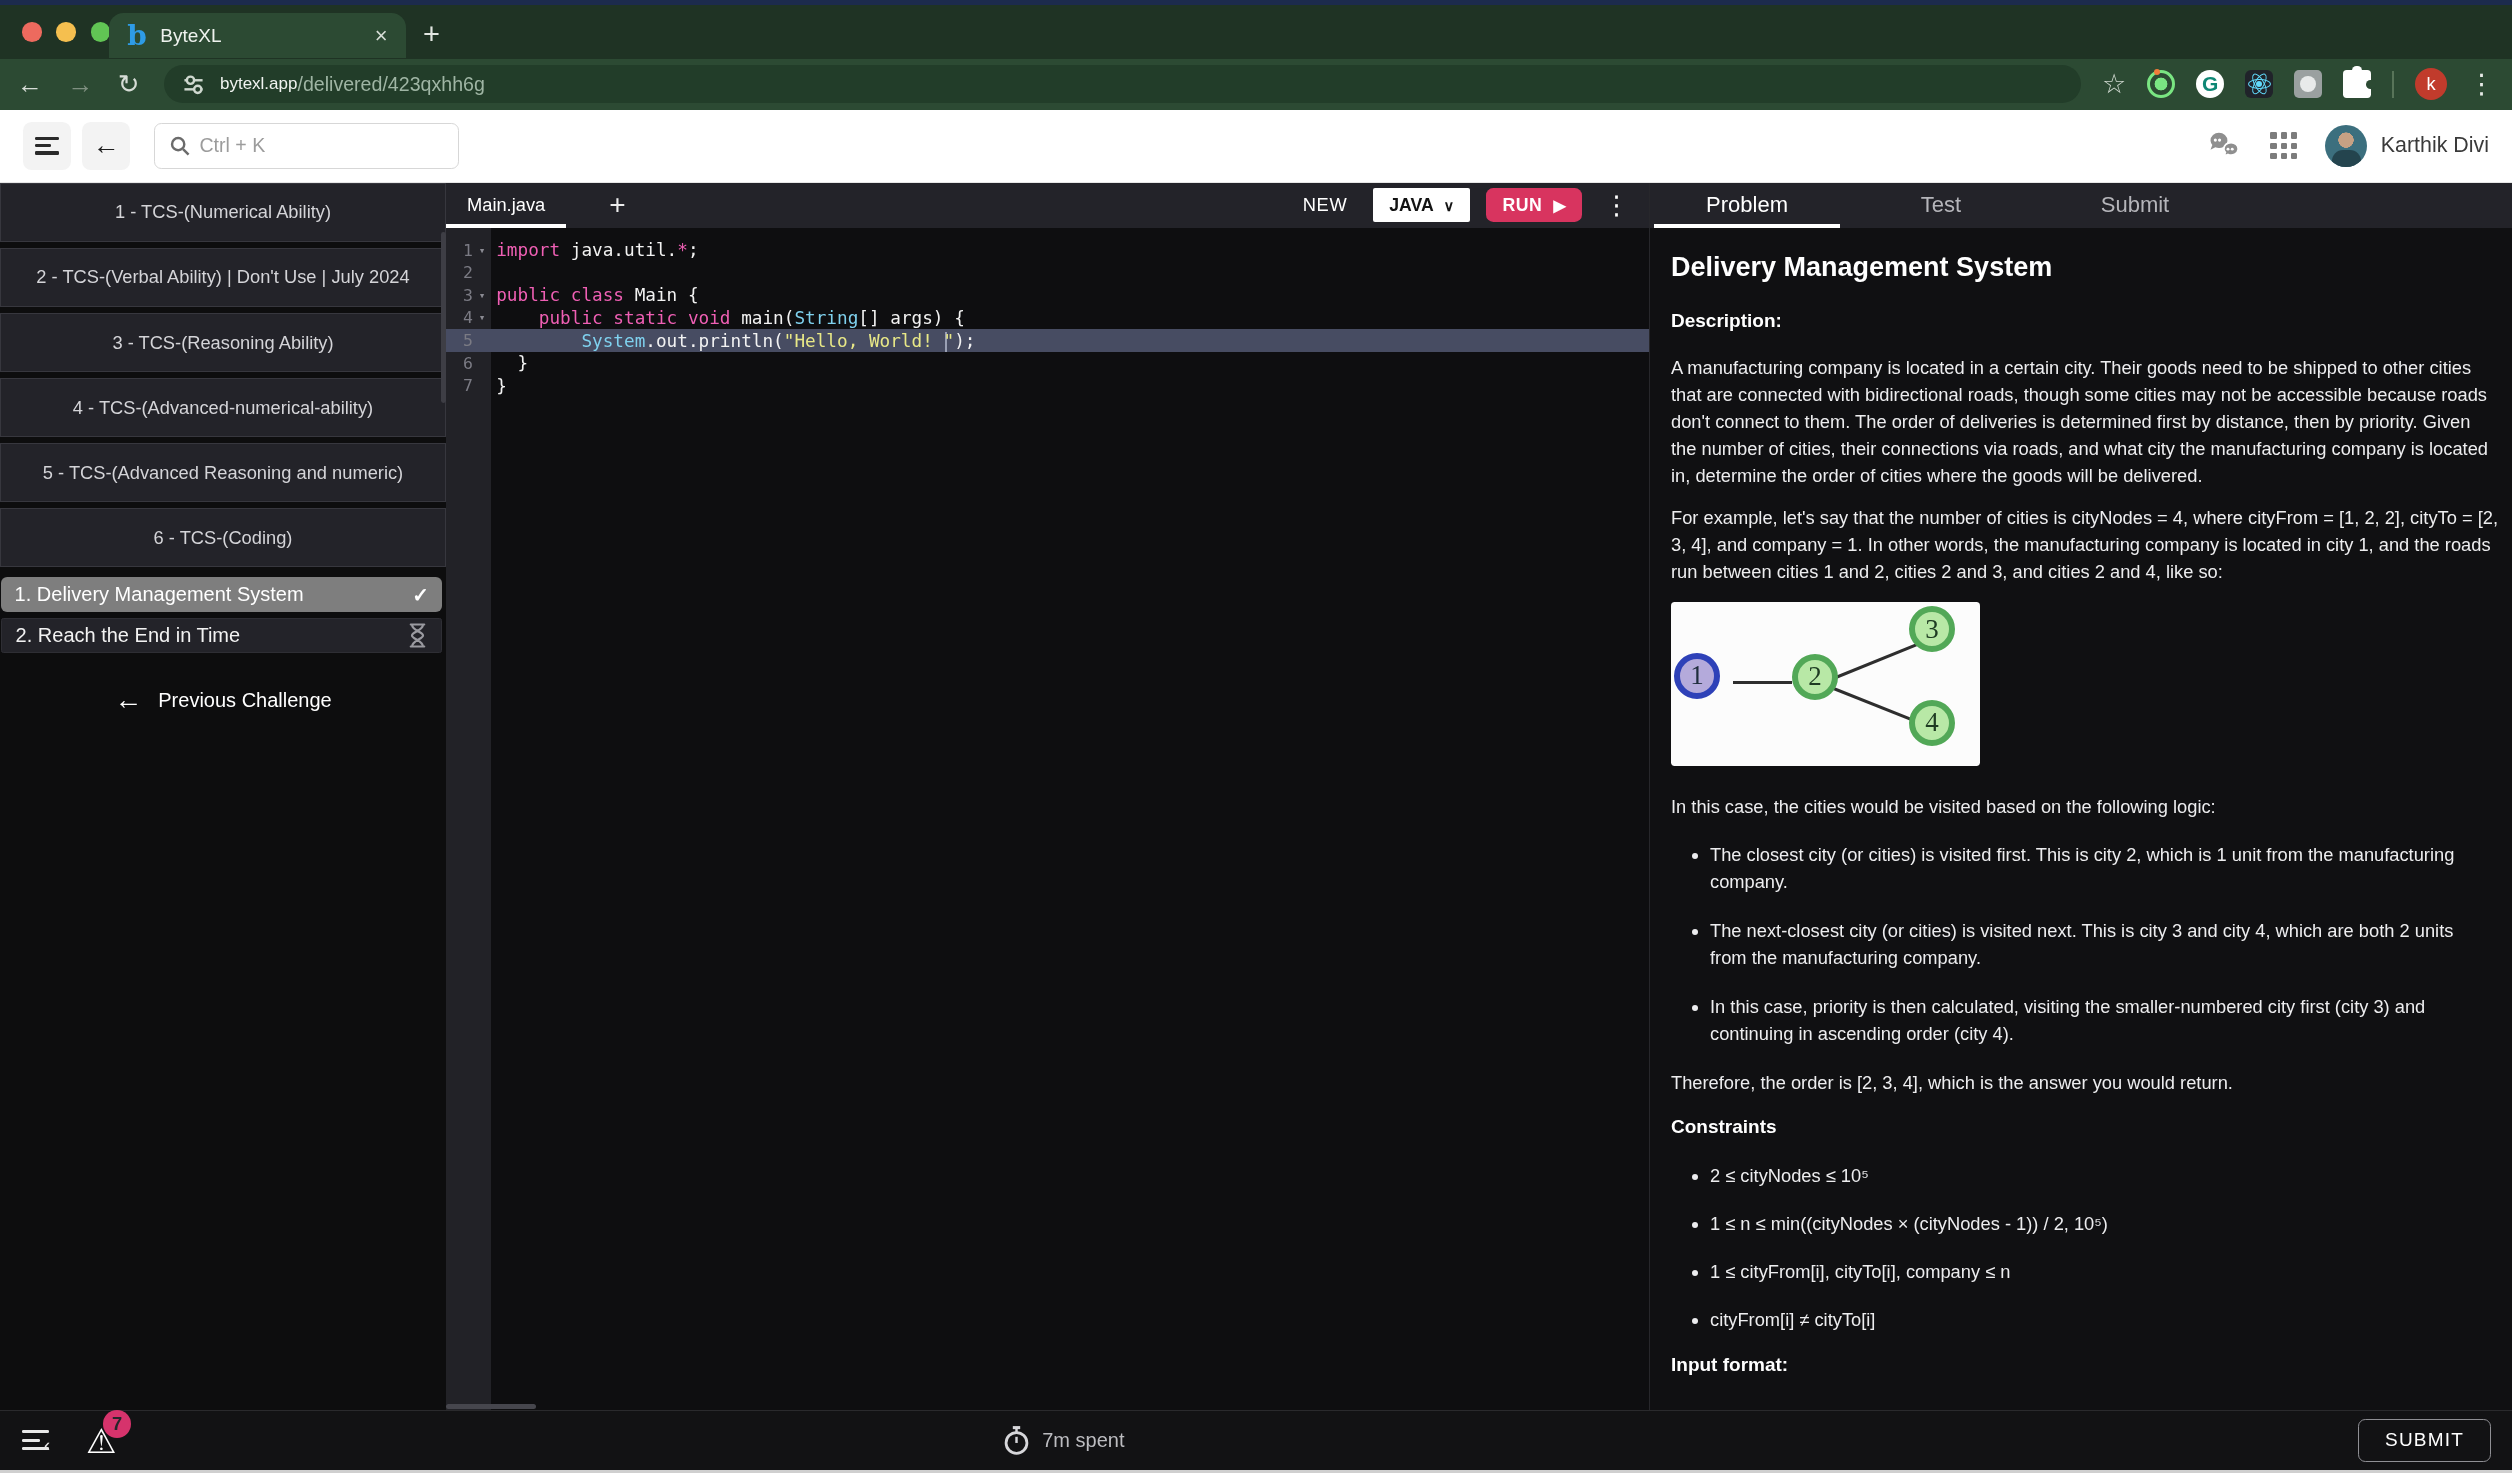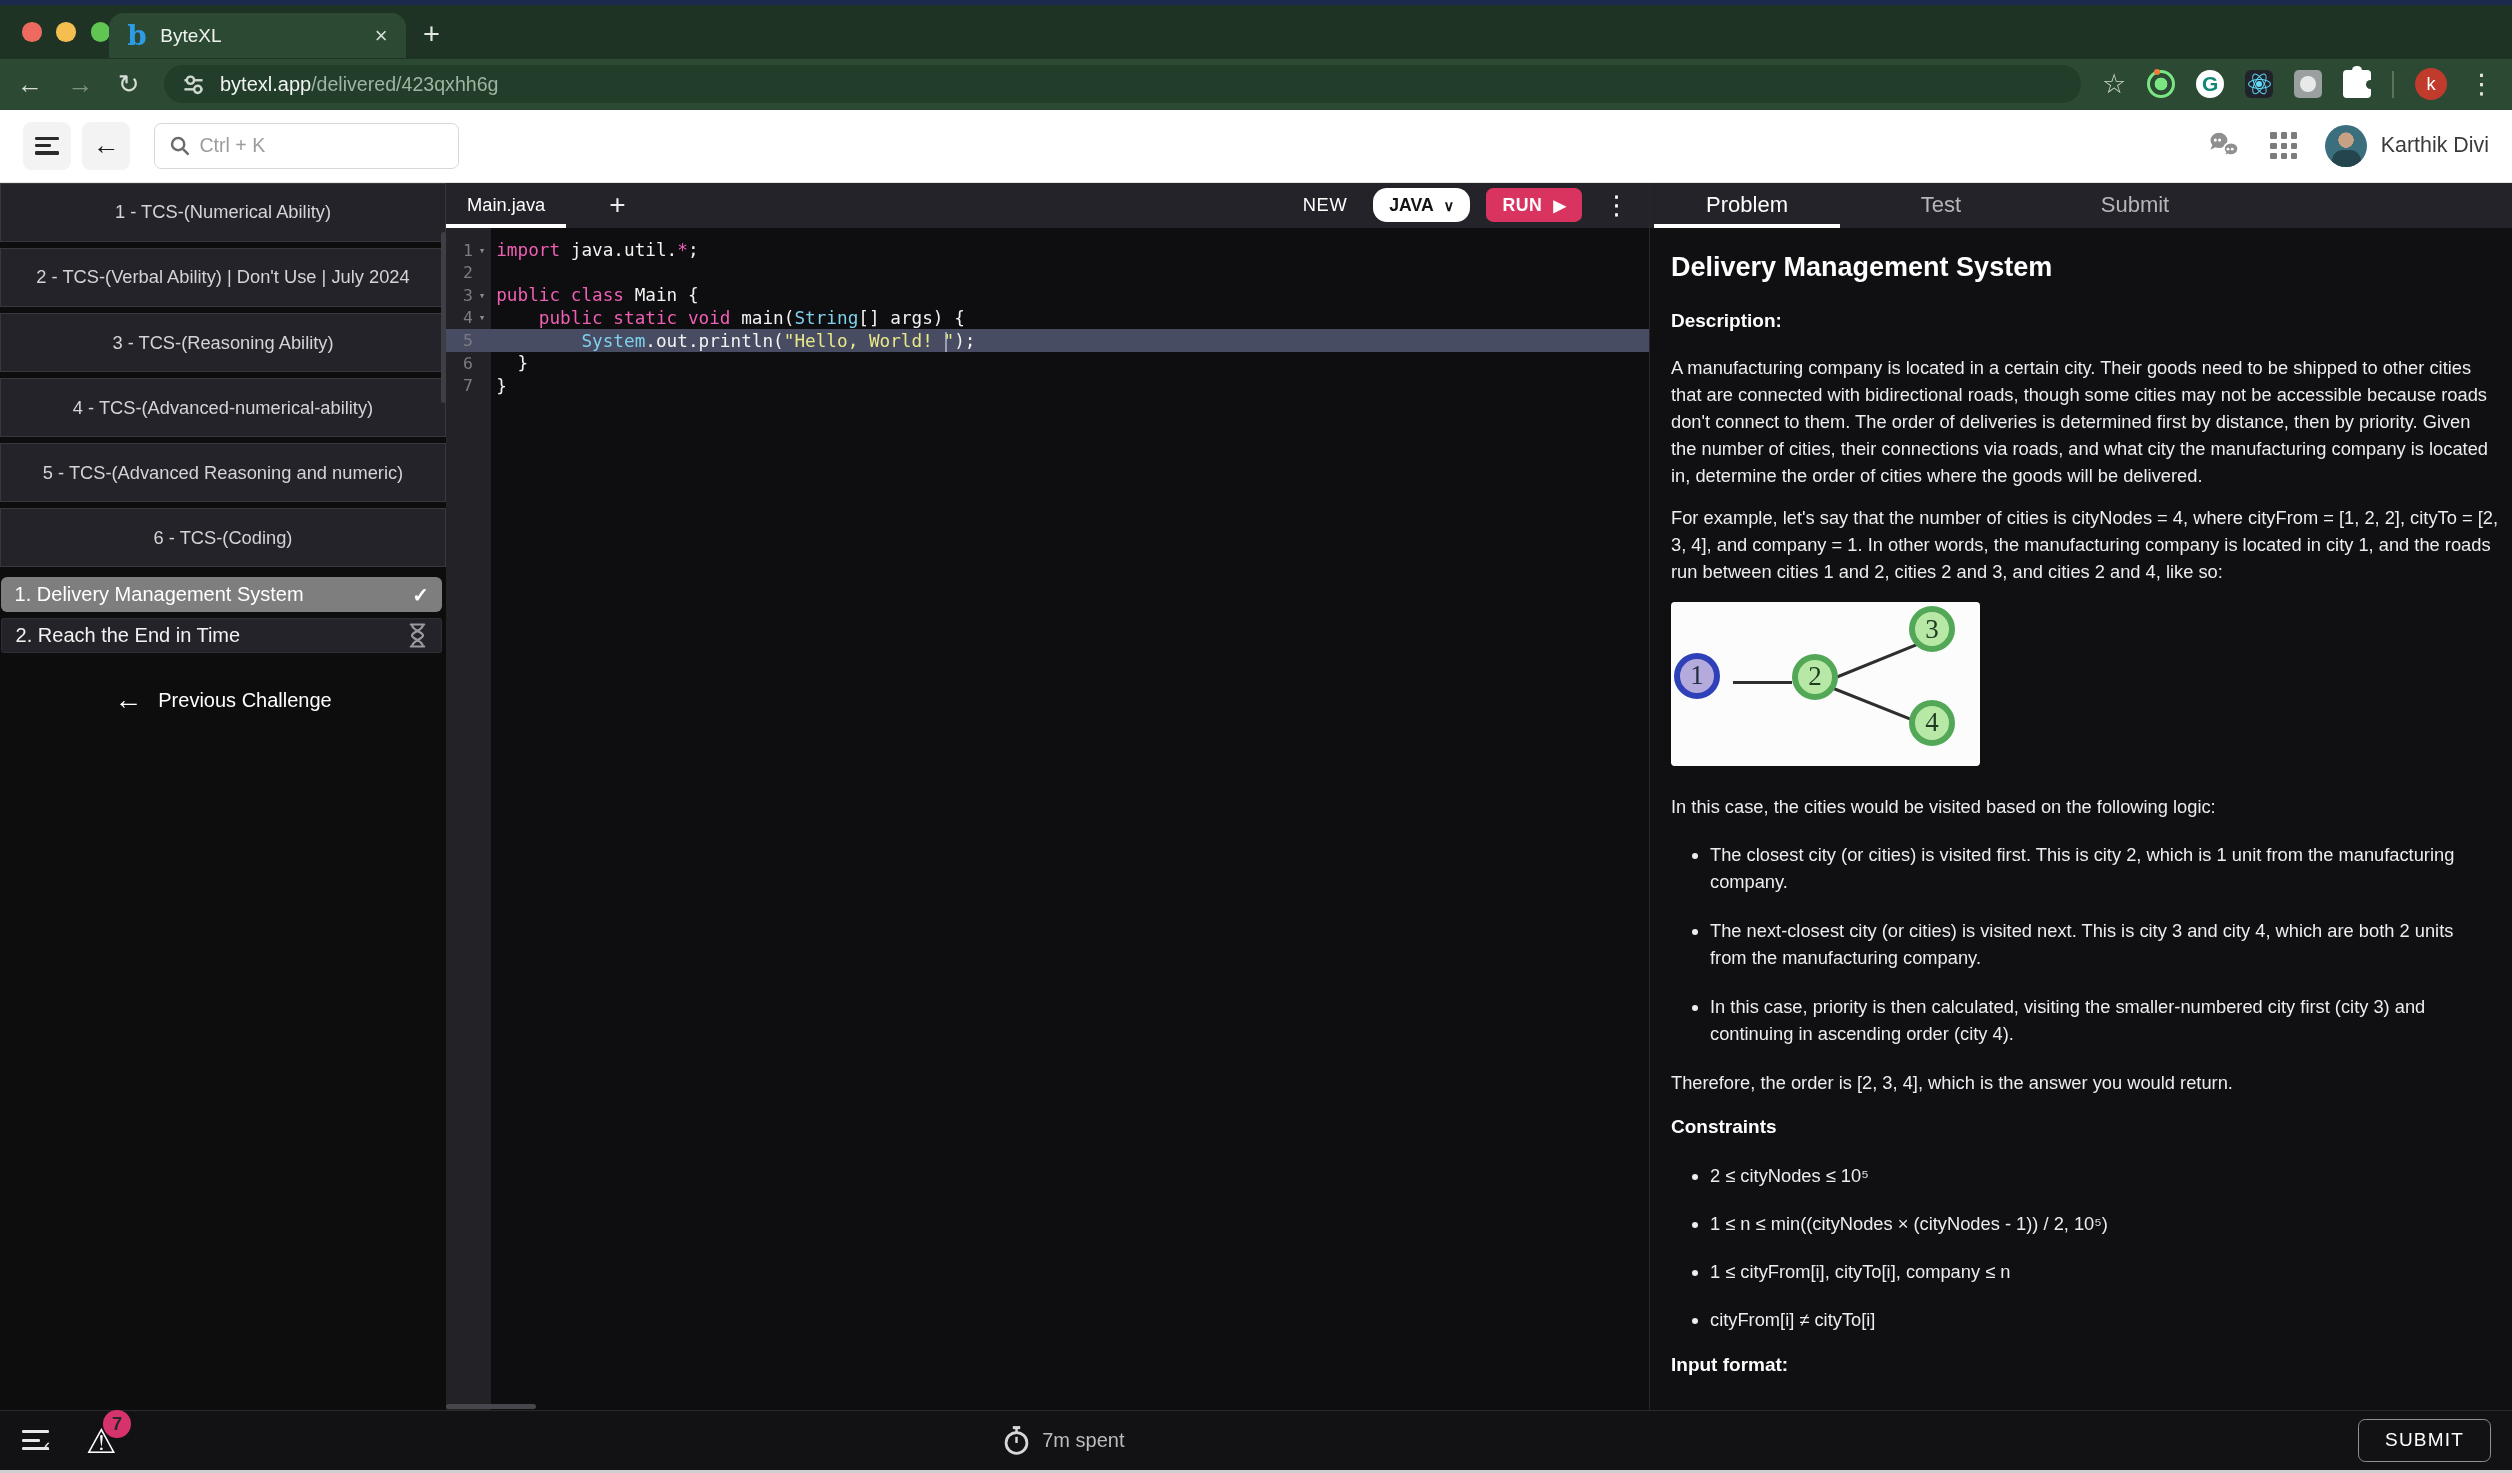--- a/index.html
+++ b/index.html
@@ -20,21 +20,21 @@
   .tab-title { color:#eef2ee; font-size:19px; margin-left:13.4px; }
   .tab-close { margin-left:auto; color:#d7ded7; font-size:22px; }
   .newtab { position:absolute; left:423px; top:13.4px; color:#e2e7e2; font-size:29px; font-weight:300; }
 
   .urlbar { height:51px; background:#2c4a33; flex:none; display:flex; align-items:center; padding:0 17px; }
   .navic { font-size:26px; margin-right:24.4px; }
   .c-light{color:#d6dcd6}.c-dim{color:#7f9081}
   .omnibox { flex:1; height:38px; background:#223d29; border-radius:24.4px; display:flex; align-items:center;
              padding:0 18.3px; margin-right:21px; }
   .tune { margin-right:14.7px; flex:none; }
-  .url-host { color:#f0f3f0; font-size:20px; }
+  .url-host { color:#f0f3f0; font-size:17px; }
   .url-path { color:#9fb5a4; font-size:19.6px; }
   .ext-row { display:flex; align-items:center; gap:21px; }
   .star { color:#cfd8cf; font-size:27px; }
   .ext { width:28px; height:28px; border-radius:6.1px; position:relative; flex:none; }
   .ext.orbit { border-radius:50%; border:3.1px solid #7ae582; background:radial-gradient(circle at 50% 50%, #7ae582 0 6.1px, transparent 6.7px); }
   .ext.orbit::after { content:""; position:absolute; width:6.1px; height:6.1px; border-radius:50%; background:#f07b3a; top:-4.3px; left:3.7px; }
   .ext.gram { background:#fff; border-radius:50%; color:#0e8775; font-weight:800; font-size:21px;
               display:flex; align-items:center; justify-content:center; }
   .ext.react { background:#20232a; display:flex; align-items:center; justify-content:center; }
   .react-core{ width:6.1px;height:6.1px;border-radius:50%;background:#61dafb;position:absolute;}
@@ -92,21 +92,21 @@
 
   
   .editor { width:1204px; flex:none; display:flex; flex-direction:column; background:#0e0e10;
             border-right:1.2px solid #27272b; position:relative; }
   .ed-top { height:45px; background:#232329; flex:none; display:flex; align-items:center; }
   .file-tab { height:100%; padding:0 21px; display:flex; align-items:center; position:relative; }
   .file-tab::after { content:""; position:absolute; left:0; right:0; bottom:0; height:3.7px; background:#fff; }
   .file-tab span { color:#fff; font-size:18.3px; }
   .ed-plus { margin-left:43px; color:#ececec; font-size:28px; font-weight:300; }
   .new-lbl { color:#fff; font-size:18.3px; margin-right:26px; letter-spacing:0.6px; }
-  .java-btn { background:#fff; color:#131313; height:34px; border-radius:14px; padding:0 16px;
+  .java-btn { background:#fff; color:#131313; height:34px; border-radius:2px; padding:0 16px;
               display:flex; align-items:center; gap:9.8px; font-size:17.7px; font-weight:bold; }
   .java-btn .chev { font-size:14.7px; }
   .run-btn { background:#d8345f; color:#fff; height:34px; border-radius:7.3px; padding:0 16px; margin-left:16px;
              display:flex; align-items:center; gap:11px; font-size:17.7px; font-weight:bold; letter-spacing:0.6px; }
   .run-btn .play { font-size:16px; }
   .ed-dots { margin:0 19.6px 0 21px; color:#fff; font-size:26px; }
 
   .code { flex:1; position:relative; font-family:"DejaVu Sans Mono",monospace; font-size:17.7px; padding-top:11px; }
   .gutter-bg { position:absolute; left:0; top:0; bottom:0; width:45px; background:#222227; }
   .code-line { display:flex; height:22.6px; align-items:center; position:relative; }

